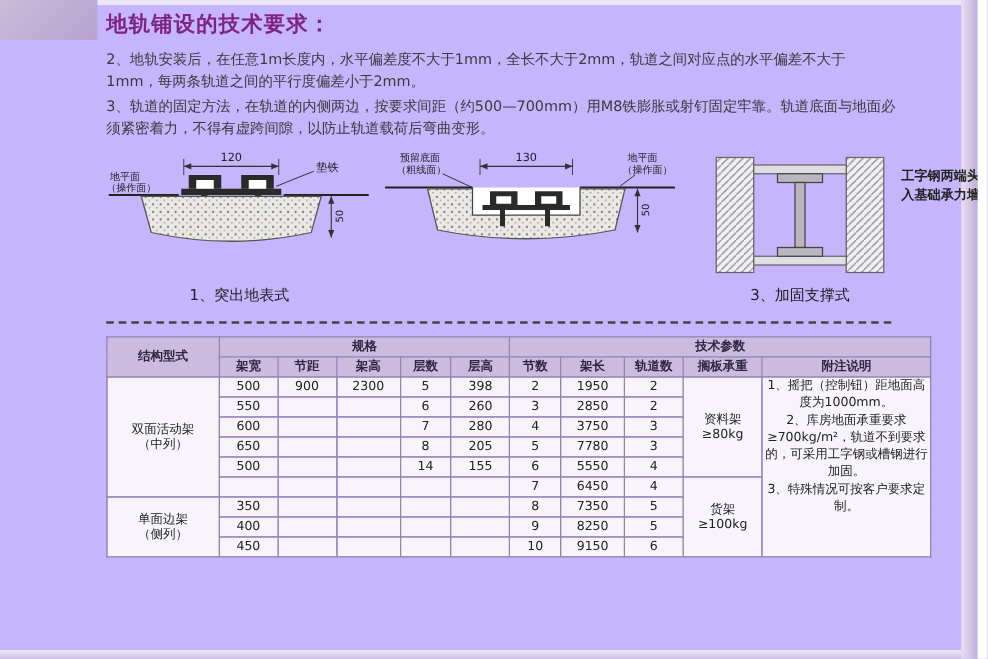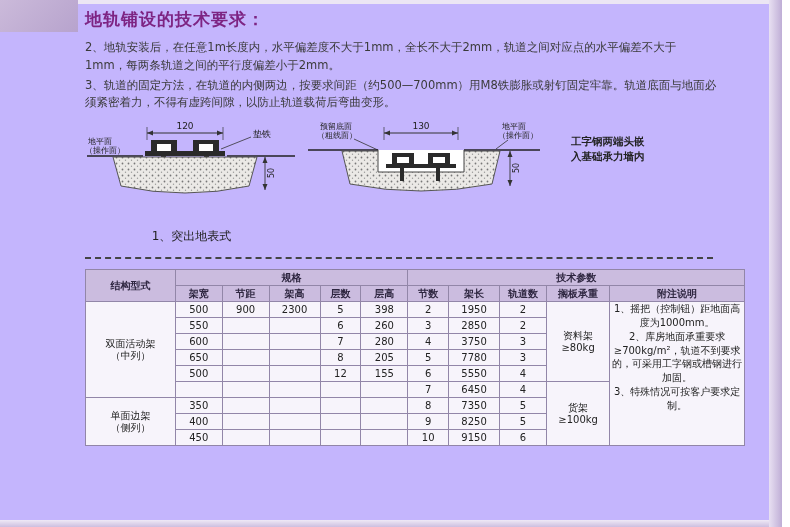--- a/index.html
+++ b/index.html
@@ -142,20 +142,41 @@
           <rect x="130" y="48" width="4" height="13" fill="#2a2a2a"></rect>
 
           <line x1="204" y1="31" x2="204" y2="66" stroke="#333" stroke-width="0.9"></line>
           <path d="M204,31 l-2.5,6 h5 z" fill="#333"></path>
             <path d="M204,66 l-2.5,-6 h5 z" fill="#333"></path>
           <text font-size="8" fill="#222" text-anchor="middle" transform="rotate(-90 213 48)" x="213" y="48">50</text>
         </svg>
       </div>
 
       <div class="fig3wrap">
+        <div class="fig fig3">
+          <svg width="150" height="106" viewBox="0 0 150 106">
+            <defs>
+              <pattern id="hatch3" width="6" height="6" patternUnits="userSpaceOnUse">
+                <rect width="6" height="6" fill="#f2f0f4"></rect>
+                <path d="M0,6 L6,0" stroke="#888" stroke-width="1"></path>
+              </pattern>
+            </defs>
+
+            <rect x="8" y="6" width="30" height="92" fill="url(#hatch3)" stroke="#666" stroke-width="1"></rect>
+            <rect x="112" y="6" width="30" height="92" fill="url(#hatch3)" stroke="#666" stroke-width="1"></rect>
+
+            <rect x="38" y="12" width="74" height="7" fill="#e0dde4" stroke="#666" stroke-width="1"></rect>
+            <rect x="38" y="85" width="74" height="7" fill="#e0dde4" stroke="#666" stroke-width="1"></rect>
+
+            <rect x="57" y="19" width="36" height="7" fill="#b9b6bf" stroke="#444" stroke-width="1"></rect>
+            <rect x="71" y="26" width="8" height="52" fill="#b9b6bf" stroke="#444" stroke-width="1"></rect>
+            <rect x="57" y="78" width="36" height="7" fill="#b9b6bf" stroke="#444" stroke-width="1"></rect>
+          </svg>
+          <div class="caption">3、加固支撑式</div>
+        </div>
         <div class="fig3note">工字钢两端头嵌入基础承力墙内</div>
       </div>
     </div>
 
     <div class="dash"></div>
 
     <table class="spec">
       <colgroup>
         <col style="width:88px">
           <col style="width:46px">
@@ -239,21 +260,21 @@
           <td>8</td>
           <td>205</td>
           <td>5</td>
           <td>7780</td>
           <td>3</td>
         </tr>
         <tr>
           <td>500</td>
           <td></td>
           <td></td>
-          <td>12</td>
+          <td>14</td>
           <td>155</td>
           <td>6</td>
           <td>5550</td>
           <td>4</td>
         </tr>
         <tr>
           <td></td>
           <td></td>
           <td></td>
           <td></td>

